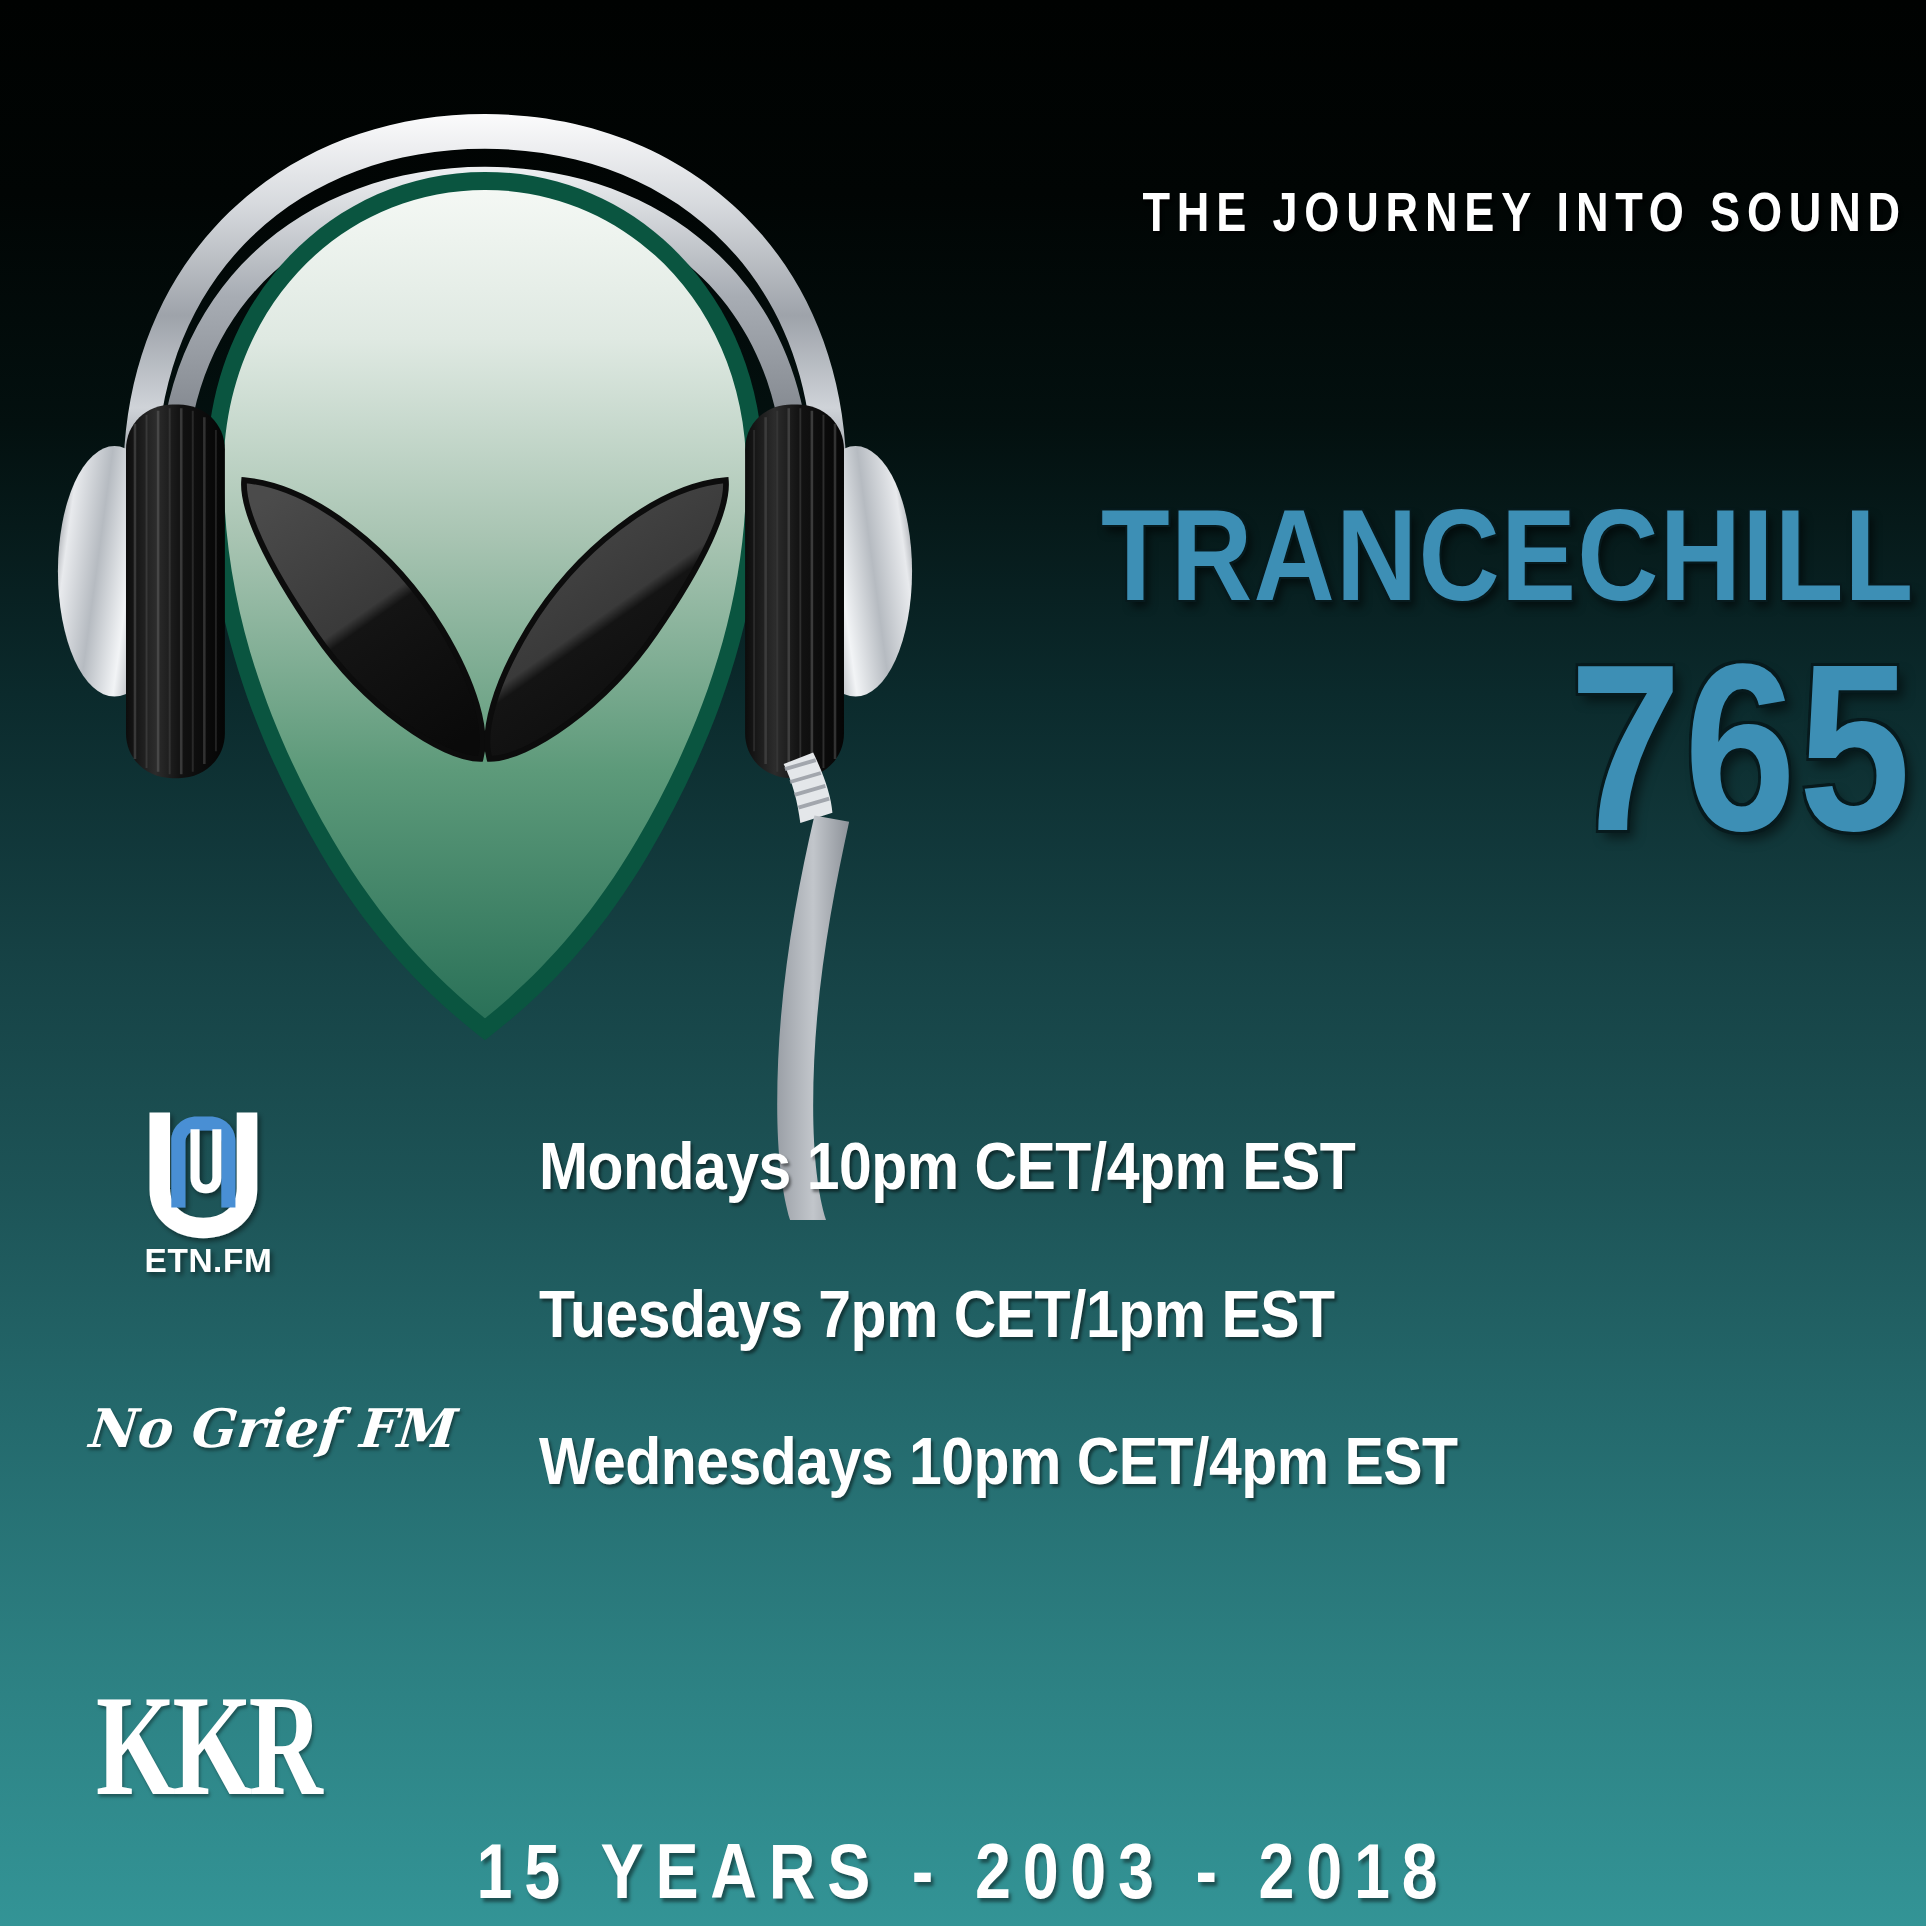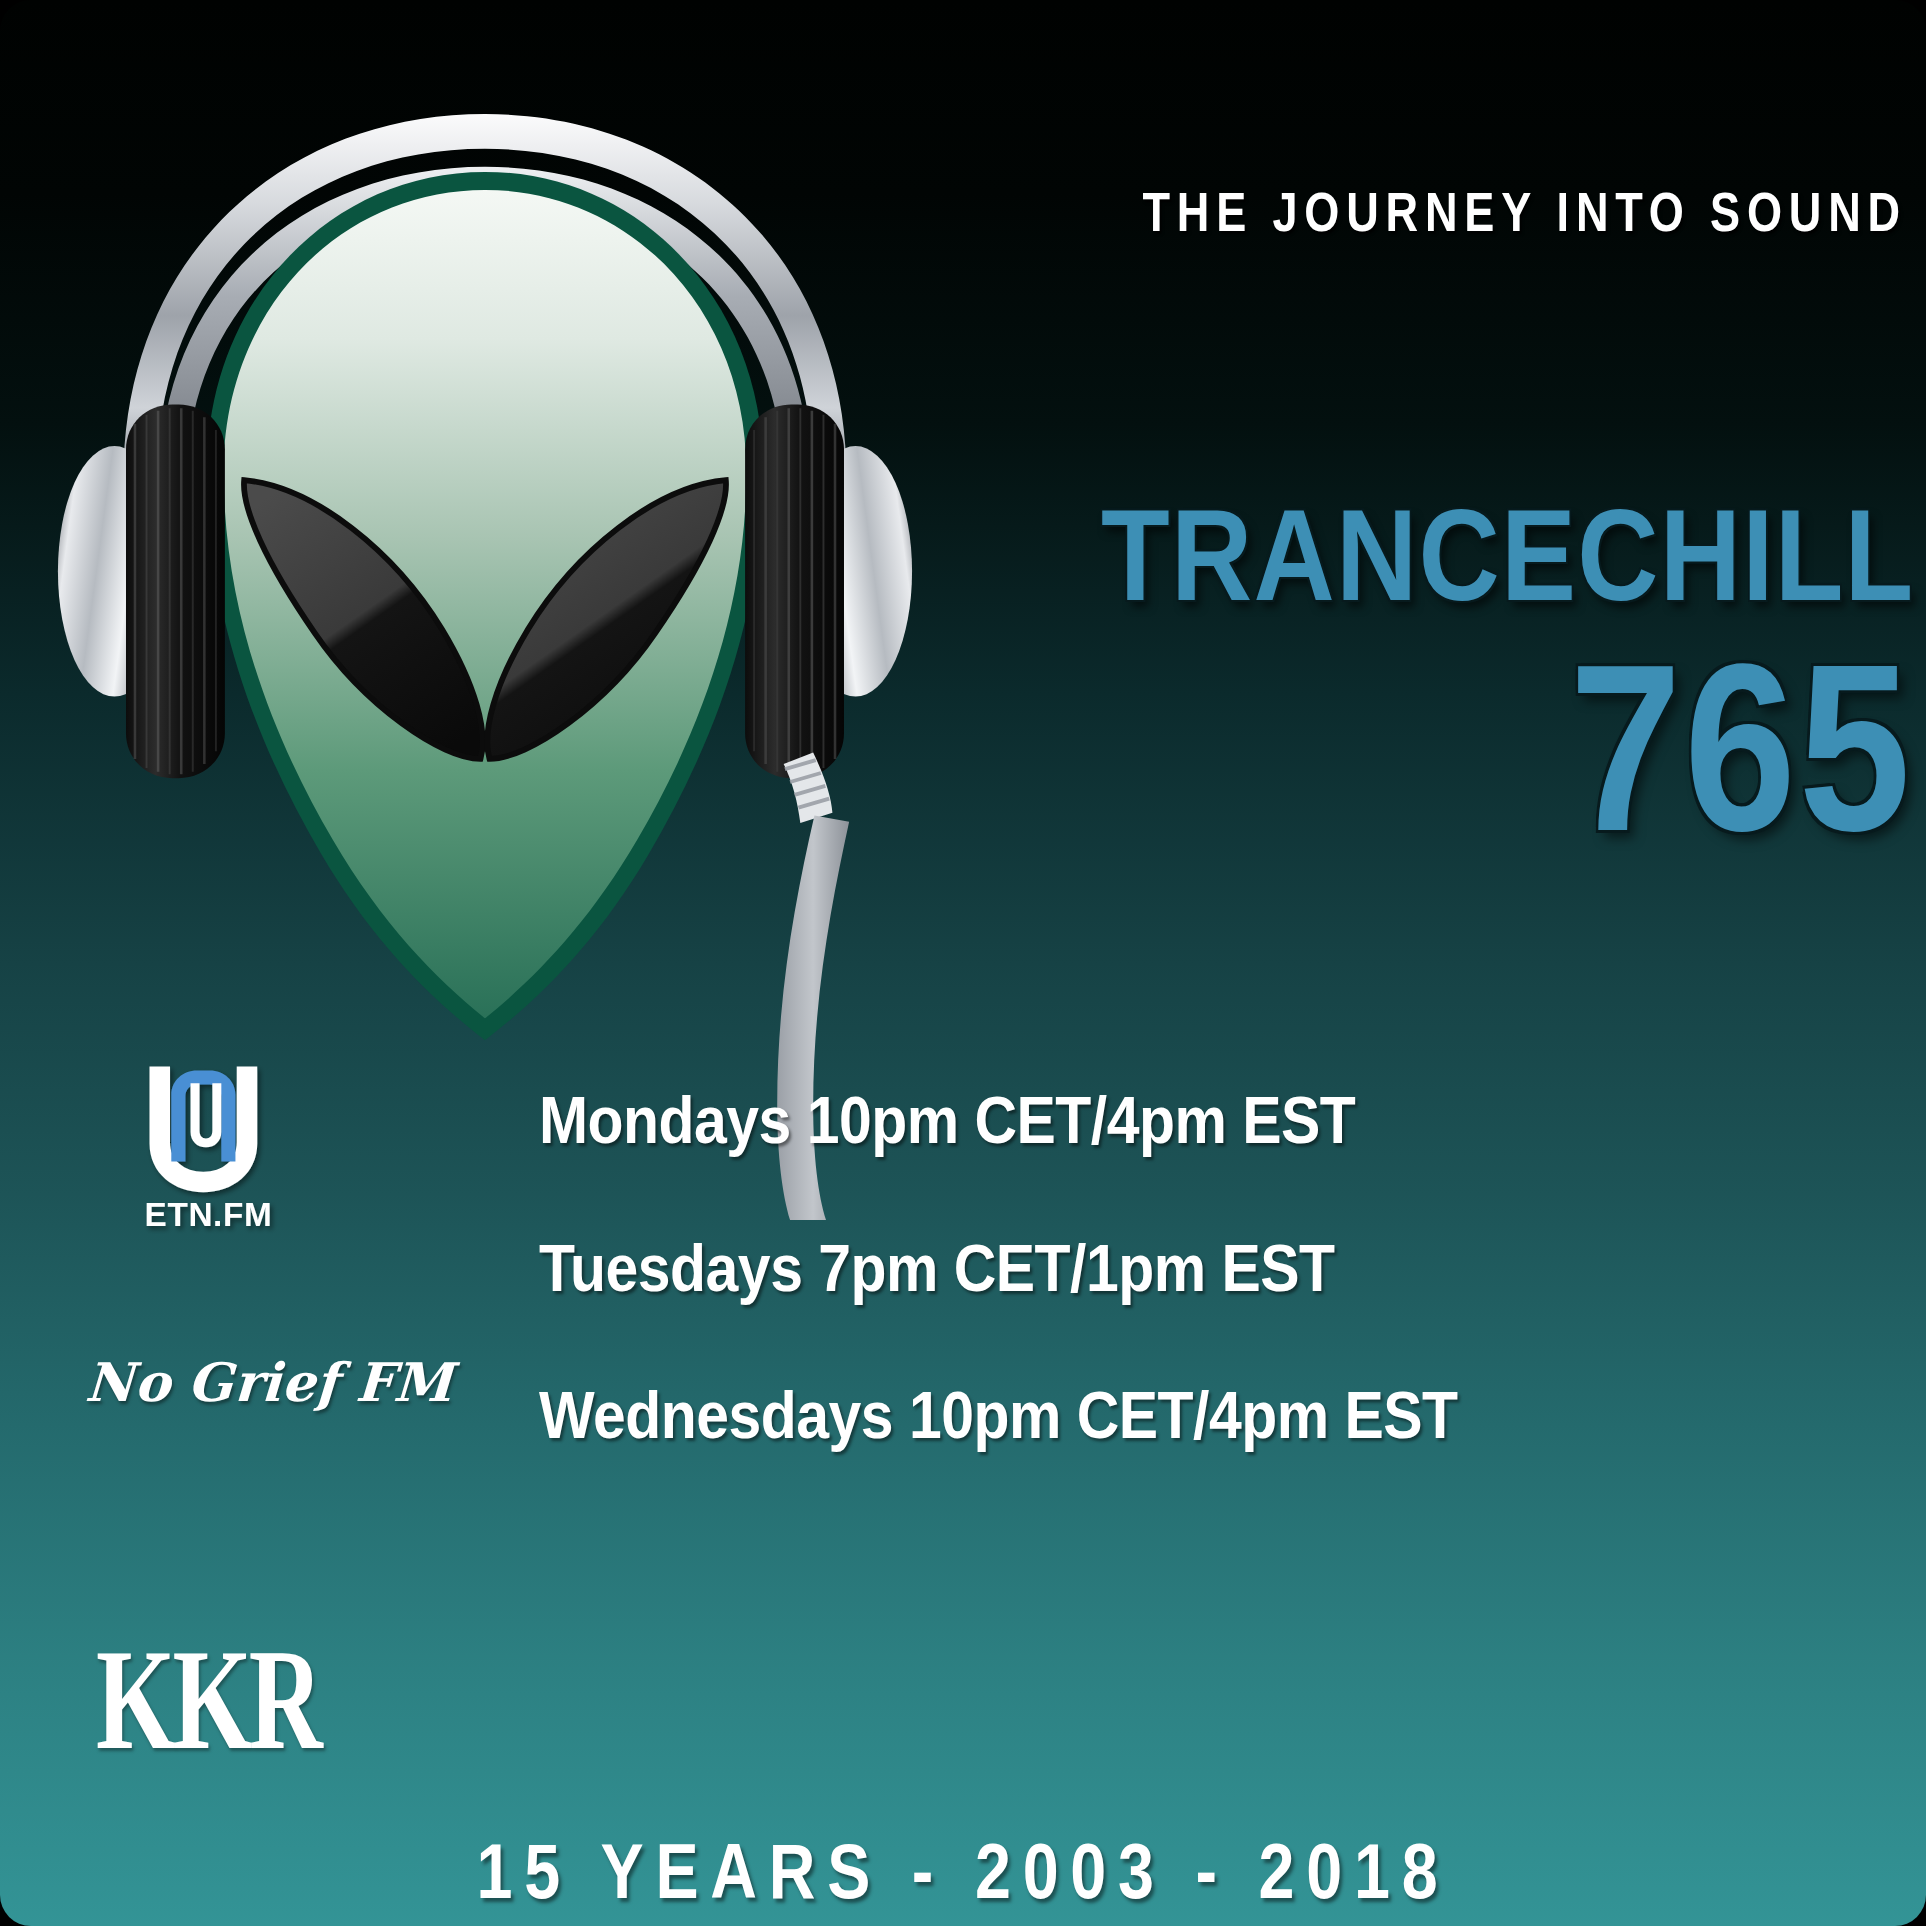--- a/index.html
+++ b/index.html
@@ -16,21 +16,20 @@
     background: linear-gradient(to bottom,
         #000201 0%,
         #010504 10%,
         #03100f 22%,
         #0b2a2c 36%,
         #164245 50%,
         #1d5457 62%,
         #246a6d 74%,
         #2c7f81 86%,
         #339496 100%);
-    border-radius: 31px;
   }
 
   
   .tagline {
     position: absolute;
     left: 915px;
     top: 180px;
     width: 992px;
     text-align: right;
     color: #ffffff;
@@ -84,21 +83,21 @@
        -2.6px  2.6px 0 #071a1d,
         2.6px  2.6px 0 #071a1d,
        6.4px 7.7px 10.3px rgba(0,0,0,0.5);
   }
 
   
   .artwork { position: absolute; left: 45px; top: 64px; width: 1002px; height: 1156px; }
   .artwork svg { display: block; width: 100%; height: 100%; }
 
   
-  .schedule { position: absolute; left: 0; top: 1081px; width: 1926px; height: 642px; }
+  .schedule { position: absolute; left: 0; top: 1127px; width: 1926px; height: 642px; }
   .sched-row { position: absolute; left: 0; width: 1926px; height: 128px; }
   .sched-row.r0 { top: 0px; }
   .sched-row.r1 { top: 148px; }
   .sched-row.r2 { top: 295px; }
   .sched-row.r3 { top: 462px; }
 
   .sched-text {
     position: absolute;
     left: 539px;
     top: 0px;

